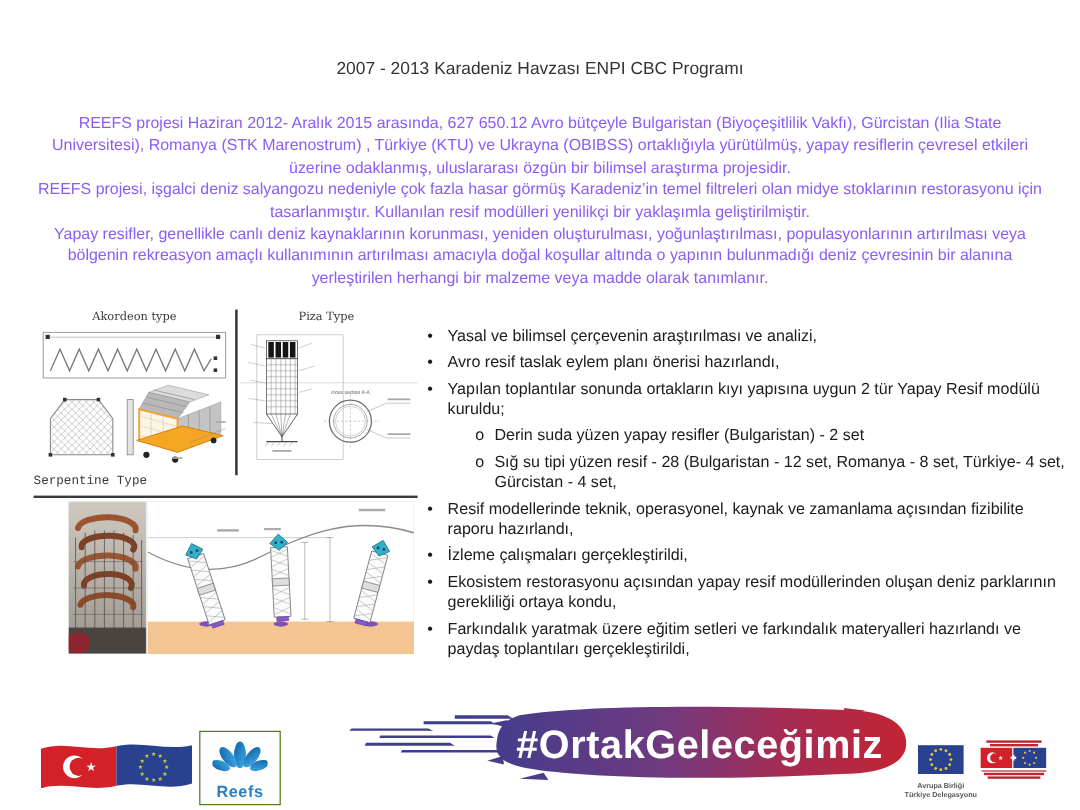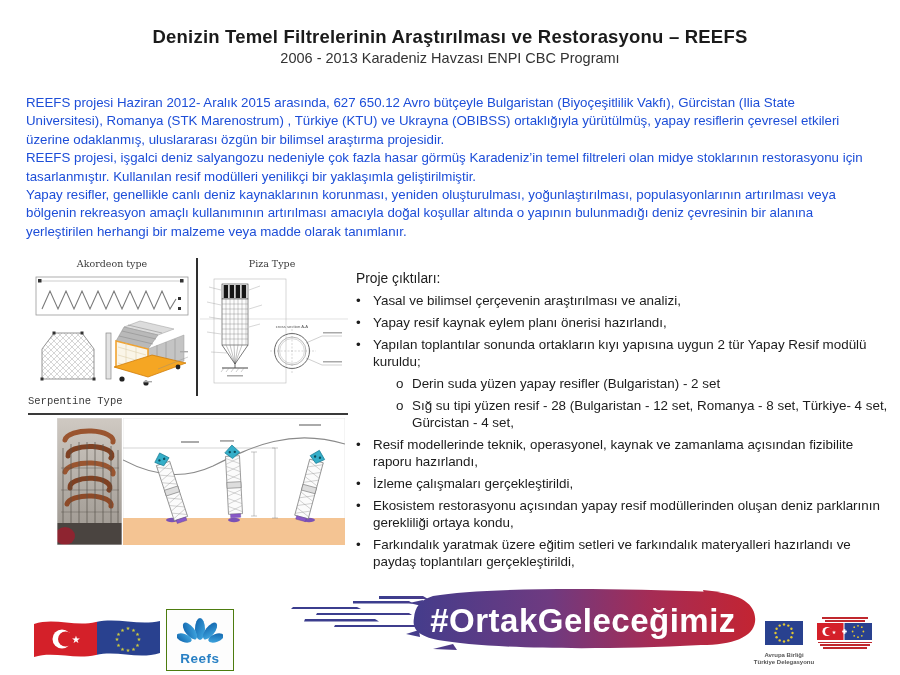--- a/index.html
+++ b/index.html
@@ -7,21 +7,21 @@
     position:relative;width:900px;height:675px;background:#ffffff;overflow:hidden;
     font-family:"Liberation Sans", sans-serif;color:#1c1c1c;margin:0 auto;
   }
   
   .title{position:absolute;top:26px;left:0;width:900px;text-align:center;
     font-size:18.5px;font-weight:bold;color:#1b1b1b;letter-spacing:.2px;}
   .subtitle{position:absolute;top:50px;left:0;width:900px;text-align:center;
     font-size:14.5px;color:#333;}
   
   .intro{position:absolute;top:94px;left:26px;width:848px;
-    font-size:13.3px;line-height:18.4px;color:#1d4ed8;text-align:left;}
+    font-size:13.3px;line-height:18.4px;color:#8b5cf6;text-align:center;}
   .intro p{margin:0;}
   .vdiv{position:absolute;background:#2e2e2e;}
   .hdiv{position:absolute;background:#3a3a3a;}
   .serp-label{position:absolute;top:395px;left:28px;width:318px;text-align:left;
     font-family:Liberation Mono, monospace;font-size:10.5px;color:#3a3a3a;}
   
   .outputs{position:absolute;top:271px;left:356px;width:532px;font-size:13.4px;color:#1c1c1c;}
   .outputs h3{margin:0 0 6px 0;font-size:13.8px;font-weight:normal;}
   .li{display:flex;margin:0 0 5px 0;line-height:17px;}
   .li .marker{width:17px;flex:0 0 17px;text-align:left;}
@@ -36,22 +36,21 @@
   .eu-del .cap{font-size:6px;line-height:7px;color:#555;font-weight:bold;margin-top:2px;}
   .tr-eu-prog{position:absolute;left:816px;top:616px;width:57px;}
   .redbar{background:#c0272d;height:1.8px;margin:1px auto;}
   .prog-flags{width:55px;height:17px;margin:1px auto;position:relative;}
 </style>
 </head>
 <body>
 
 <div class="slide">
 
-  <div class="title">Denizin Temel Filtrelerinin Araştırılması ve Restorasyonu – REEFS</div>
-  <div class="subtitle">2006 - 2013 Karadeniz Havzası ENPI CBC Programı</div>
+  <div class="subtitle">2007 - 2013 Karadeniz Havzası ENPI CBC Programı</div>
 
   <div class="intro">
     <p>REEFS projesi Haziran 2012- Aralık 2015 arasında, 627 650.12 Avro bütçeyle Bulgaristan (Biyoçeşitlilik Vakfı), Gürcistan (Ilia State Universitesi), Romanya (STK Marenostrum) , Türkiye (KTU) ve Ukrayna (OBIBSS) ortaklığıyla yürütülmüş, yapay resiflerin çevresel etkileri üzerine odaklanmış, uluslararası özgün bir bilimsel araştırma projesidir.</p>
     <p>REEFS projesi, işgalci deniz salyangozu nedeniyle çok fazla hasar görmüş Karadeniz’in temel filtreleri olan midye stoklarının restorasyonu için tasarlanmıştır. Kullanılan resif modülleri yenilikçi bir yaklaşımla geliştirilmiştir.</p>
     <p>Yapay resifler, genellikle canlı deniz kaynaklarının korunması, yeniden oluşturulması, yoğunlaştırılması, populasyonlarının artırılması veya bölgenin rekreasyon amaçlı kullanımının artırılması amacıyla doğal koşullar altında o yapının bulunmadığı deniz çevresinin bir alanına yerleştirilen herhangi bir malzeme veya madde olarak tanımlanır.</p>
   </div>
 
   <svg style="position:absolute;left:30px;top:257px;" width="165" height="132" viewBox="0 0 165 132">
     <defs>
       <pattern id="hatch" width="6" height="6" patternUnits="userSpaceOnUse">
@@ -261,28 +260,27 @@
         <line x1="128" y1="34" x2="134" y2="34"></line>
         <line x1="128" y1="98" x2="134" y2="98"></line>
       <line x1="152" y1="30" x2="152" y2="100"></line>
         <line x1="149" y1="30" x2="155" y2="30"></line>
         <line x1="149" y1="100" x2="155" y2="100"></line>
     </g>
     <rect x="97" y="22" width="14" height="1.8" fill="#aaa"></rect>
   </svg>
 
   <div class="outputs">
-    <h3>Proje çıktıları:</h3>
     <div class="li">
         <span class="marker">•</span>
         <span class="li-text">Yasal ve bilimsel çerçevenin araştırılması ve analizi,</span>
       </div>
     <div class="li">
         <span class="marker">•</span>
-        <span class="li-text">Yapay resif kaynak eylem planı önerisi hazırlandı,</span>
+        <span class="li-text">Avro resif taslak eylem planı önerisi hazırlandı,</span>
       </div>
     <div class="li">
         <span class="marker">•</span>
         <span class="li-text">Yapılan toplantılar sonunda ortakların kıyı yapısına uygun 2 tür Yapay Resif modülü kuruldu;</span>
       </div>
     <div class="li sub">
         <span class="marker">o</span>
         <span class="li-text">Derin suda yüzen yapay resifler (Bulgaristan) - 2 set</span>
       </div>
     <div class="li sub">

